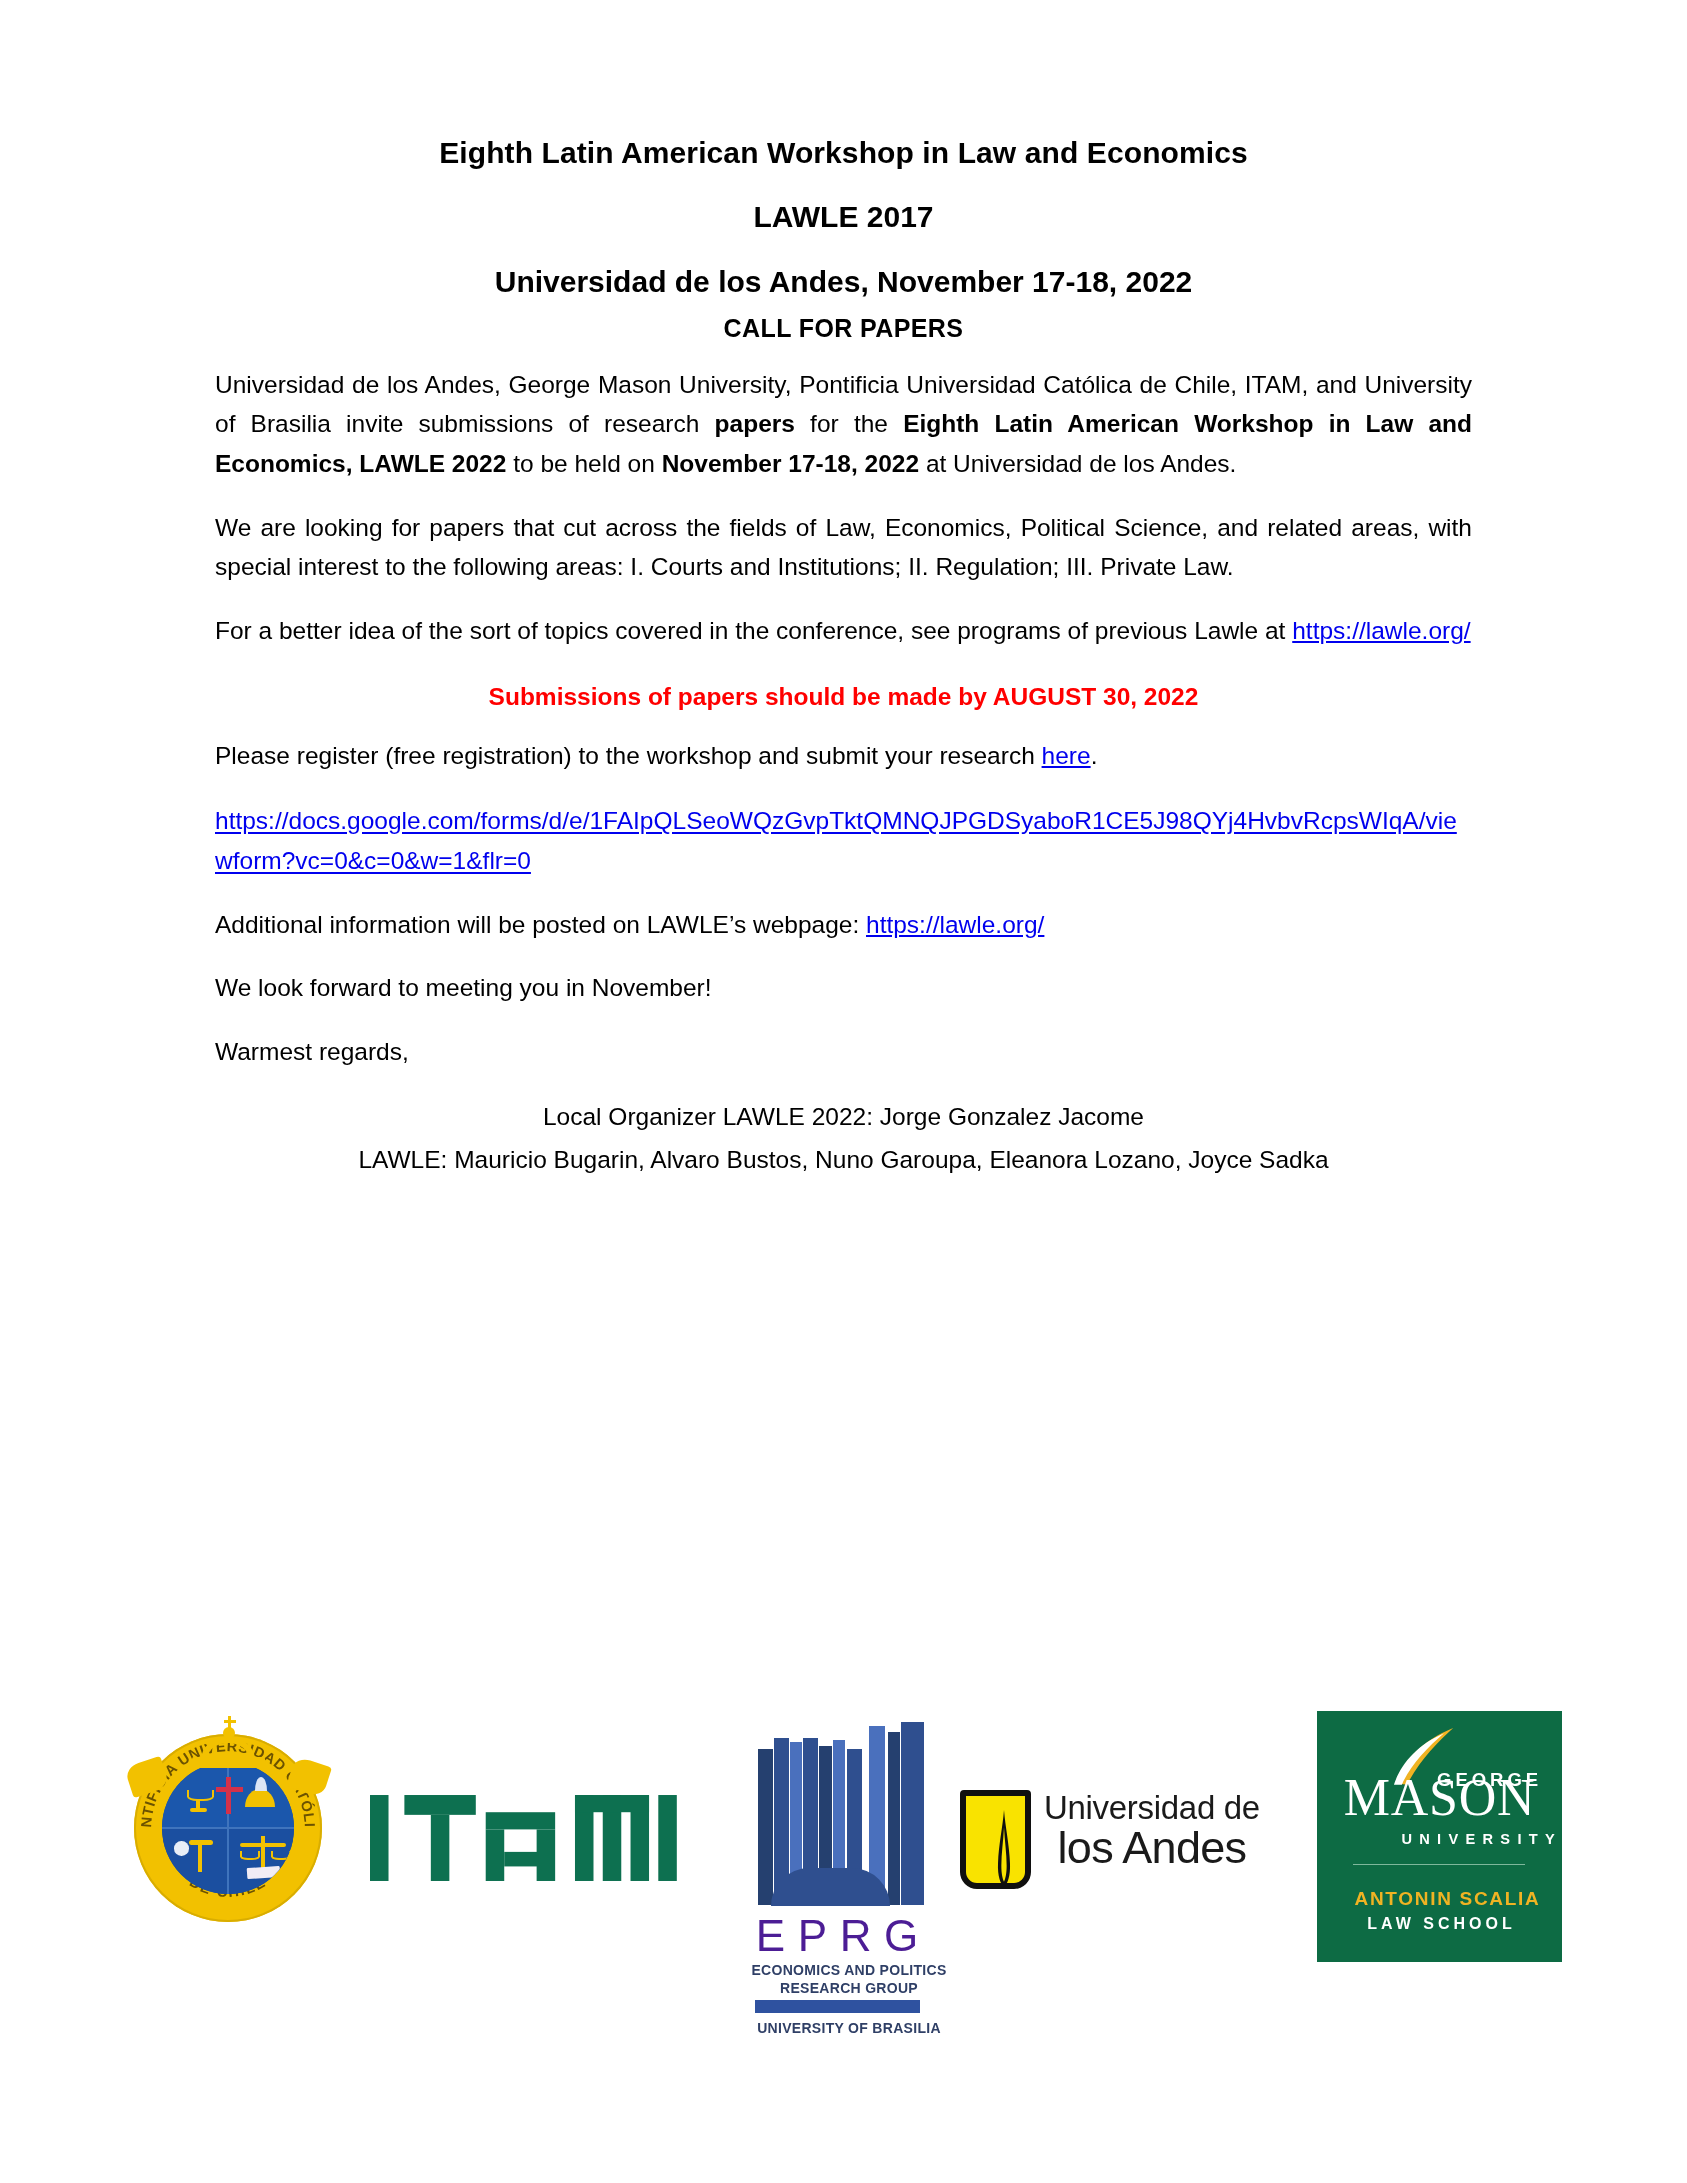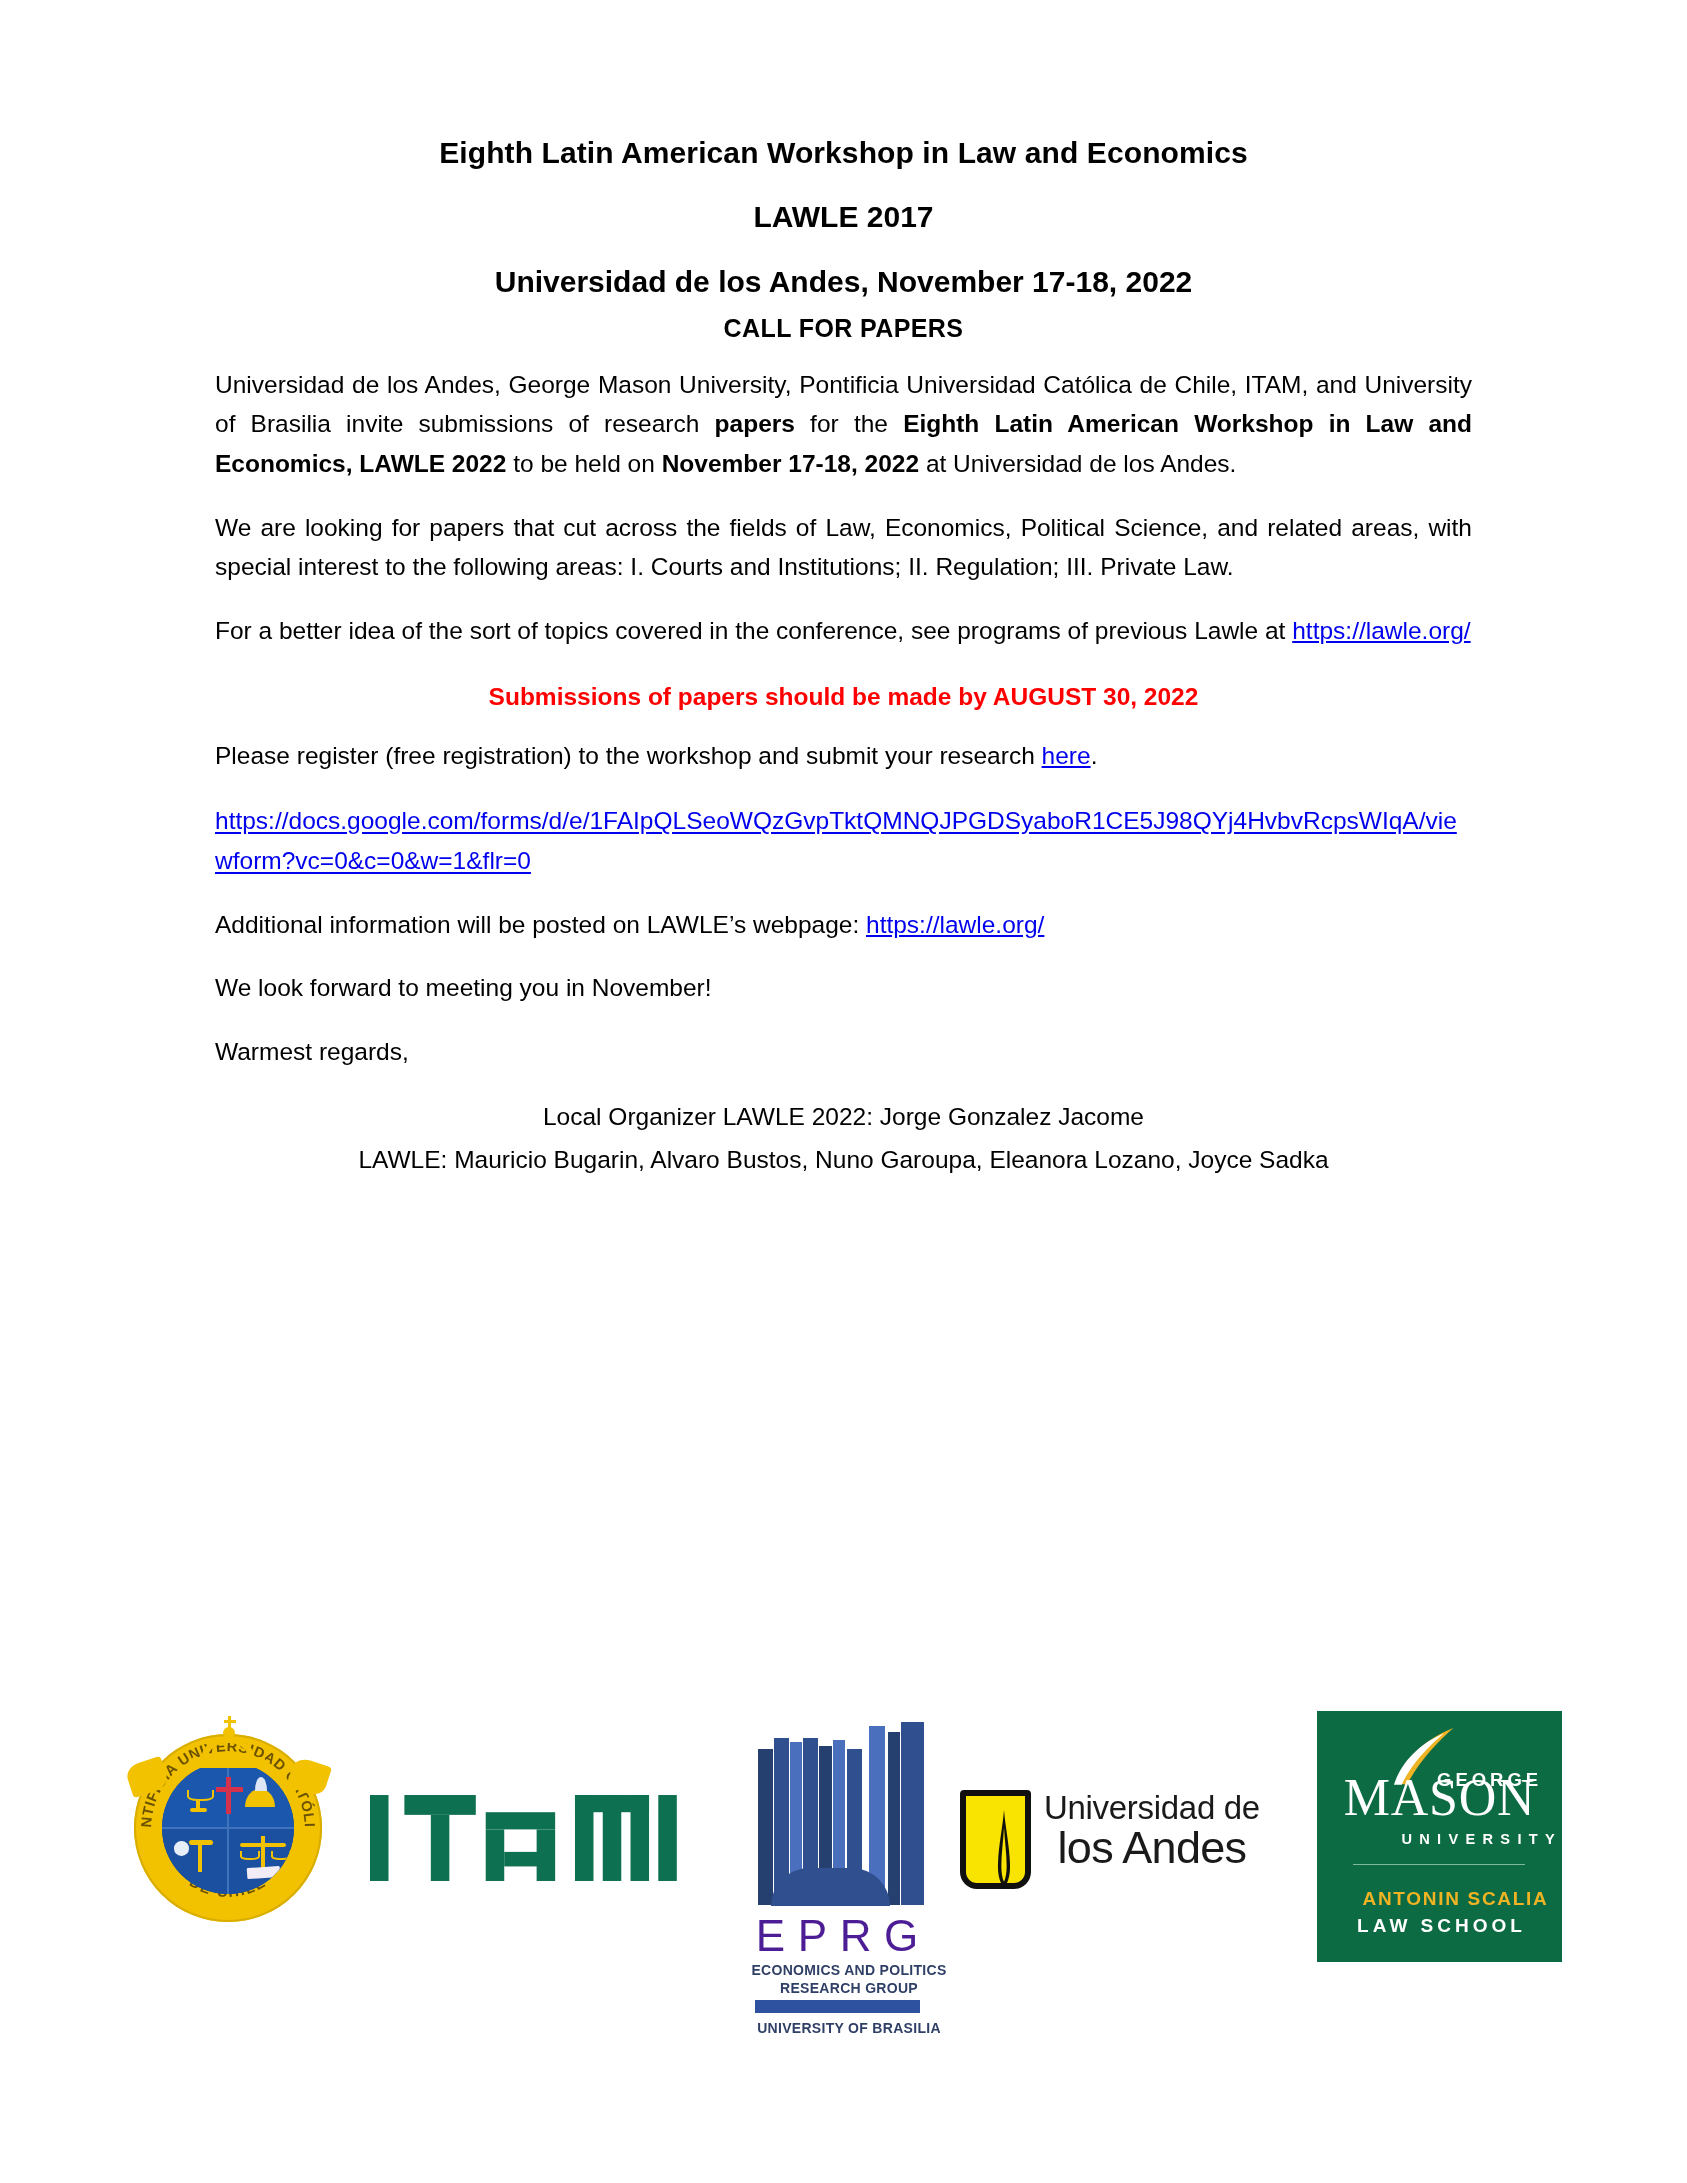--- a/index.html
+++ b/index.html
@@ -366,32 +366,32 @@
     font-size: 14.6px;
     font-weight: bold;
     letter-spacing: 7.3px;
     text-indent: 7.3px;
   }
   .gmu .rule {
     position: absolute; left: 36px; top: 153px;
     width: 172px; height: 1.3px; background: #7fb89c;
   }
   .gmu .scalia {
-    position: absolute; left: 16px; top: 177px; width: 245px;
+    position: absolute; left: 8px; top: 177px; width: 245px;
     text-align: center;
     color: #f0b323;
     font-size: 19px;
     font-weight: bold;
     letter-spacing: 1.7px;
   }
   .gmu .lawschool {
     position: absolute; left: 0; top: 204px; width: 245px;
     text-align: center;
     color: #ffffff;
-    font-size: 19px;
+    font-size: 16px;
     font-weight: bold;
     letter-spacing: 4px;
     text-indent: 4px;
   }
 </style>
 </head>
 <body>
 
 <div class="page">
 

